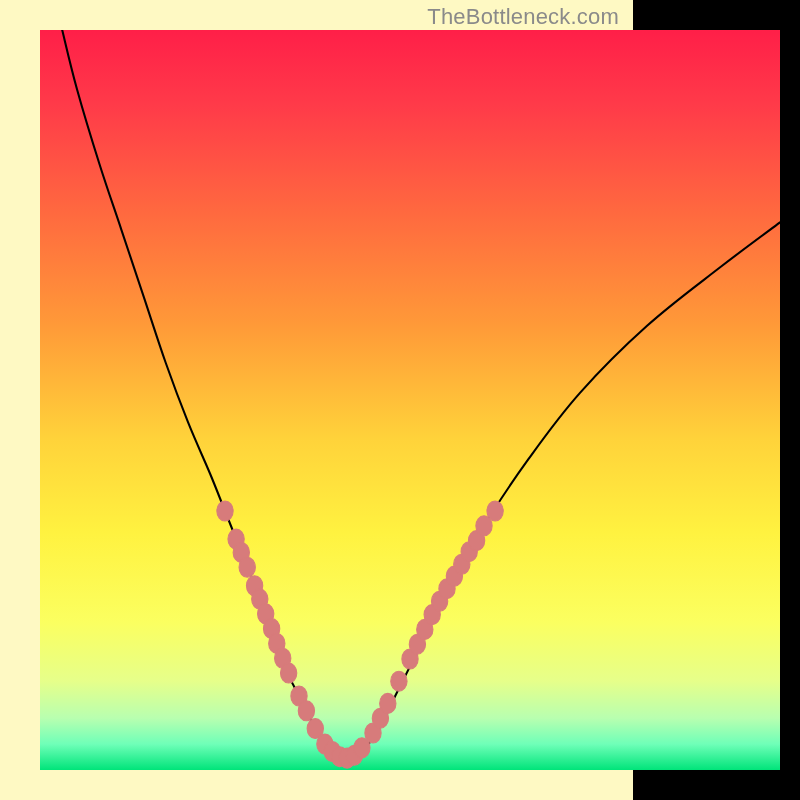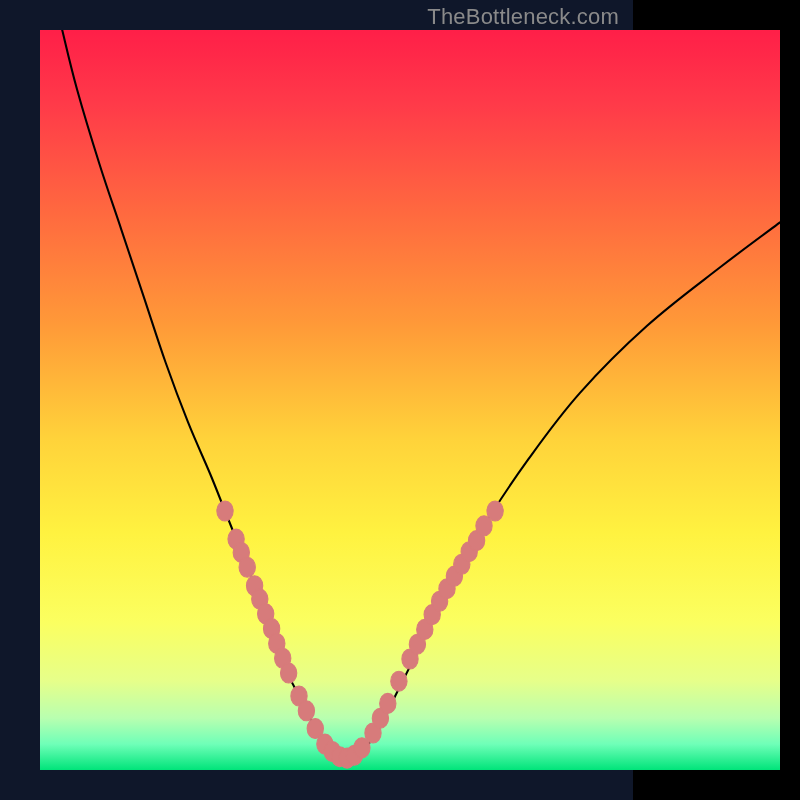--- a/index.html
+++ b/index.html
@@ -9,21 +9,21 @@
     height: 800px;
     background: #000;
     overflow: hidden;
   }
   .frame {
     position: absolute;
     left: 0;
     top: 0;
     width: 633px;
     height: 800px;
-    background: #0f172a;
+    background: #fef9c3;
   }
   .plot {
     position: absolute;
     left: 40px;
     top: 30px;
     width: 740px;
     height: 740px;
     overflow: hidden;
   }
   .gradient {

